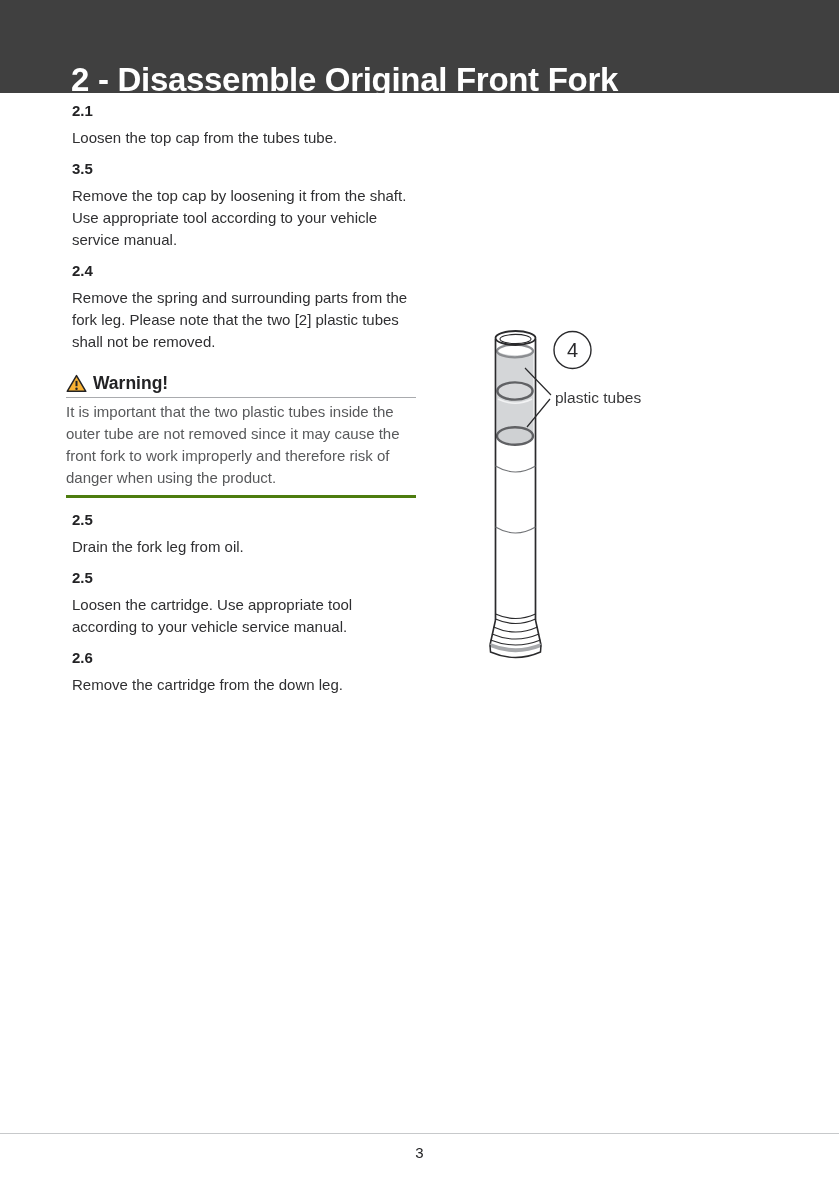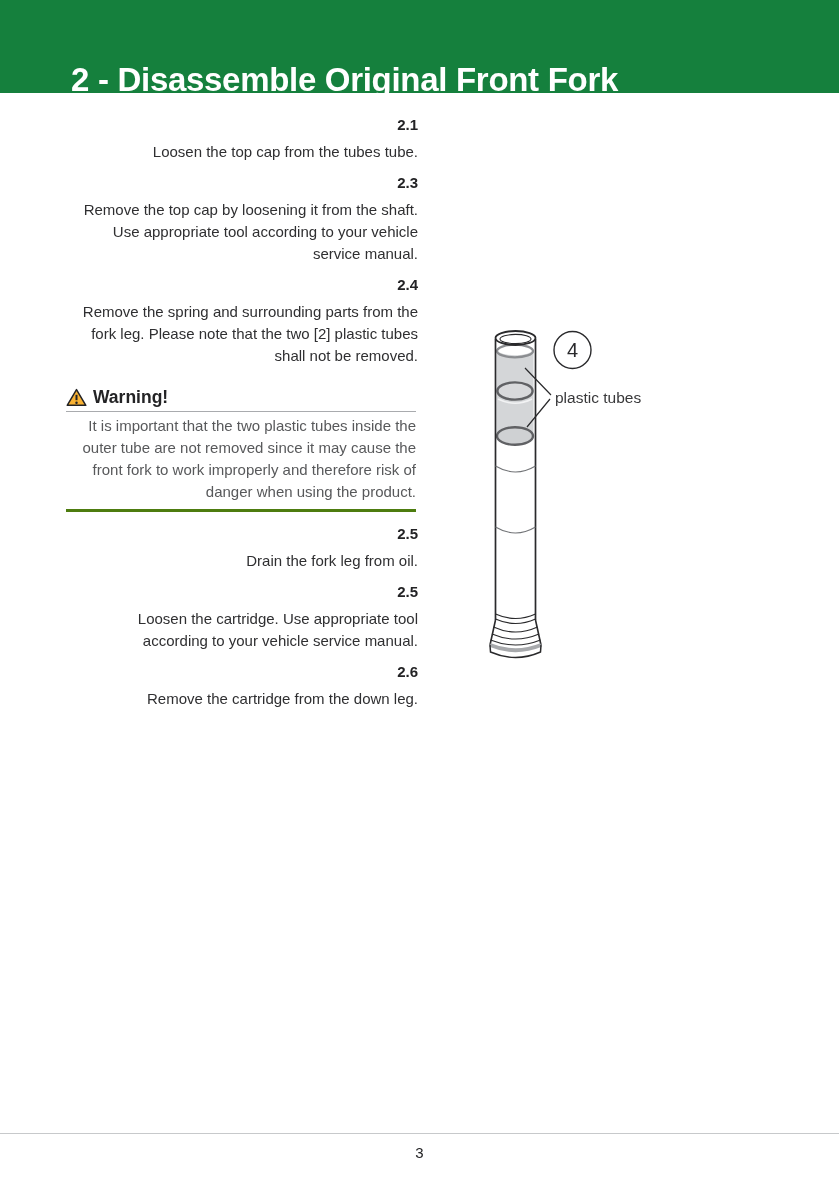--- a/index.html
+++ b/index.html
@@ -3,29 +3,29 @@
 <meta charset="utf-8">
 <style>
   html,body{margin:0;padding:0;}
   body{
     width:839px;height:1190px;position:relative;background:#ffffff;
     font-family:"Liberation Sans", sans-serif;color:#2f2f31;overflow:hidden;
   }
   
   .band{
     position:absolute;top:0;left:0;width:839px;height:93px;
-    background:#15803d;overflow:hidden;
+    background:#404040;overflow:hidden;
   }
   .band h1{
     position:absolute;left:71px;top:63px;margin:0;
     font-size:33px;line-height:1.05;font-weight:bold;color:#ffffff;
     white-space:nowrap;letter-spacing:-0.3px;
   }
   
-  .content{position:absolute;top:117px;left:72px;width:346px;text-align:right;}
+  .content{position:absolute;top:103px;left:72px;width:346px;}
   .step h2{font-size:15px;line-height:16px;margin:0 0 8px 0;color:#232325;font-weight:bold;}
   .step p{font-size:15px;line-height:22px;margin:0 0 12px 0;color:#2f2f31;}
   
   .warning{margin:3px 0 14px -6px;width:350px;}
   .warning-head{
     display:flex;align-items:center;gap:6px;
     border-bottom:1px solid #a9abae;padding-bottom:3px;margin-top:20px;
   }
   .warning-head h2{font-size:17.5px;margin:0;color:#232325;font-weight:bold;}
   .warning-body{
@@ -51,21 +51,21 @@
 
 <div class="content">
 
   <section class="step">
     <h2>2.1</h2>
     <p>Loosen the top cap from the tubes tube.</p>
   </section>
 
 
   <section class="step">
-    <h2>2.3</h2>
+    <h2>3.5</h2>
     <p>Remove the top cap by loosening it from the shaft. Use appropriate tool according to your vehicle service manual.</p>
   </section>
 
   <section class="step">
     <h2>2.4</h2>
     <p>Remove the spring and surrounding parts from the fork leg. Please note that the two [2] plastic tubes shall not be removed.</p>
   </section>
 
   <aside class="warning">
     <div class="warning-head">

